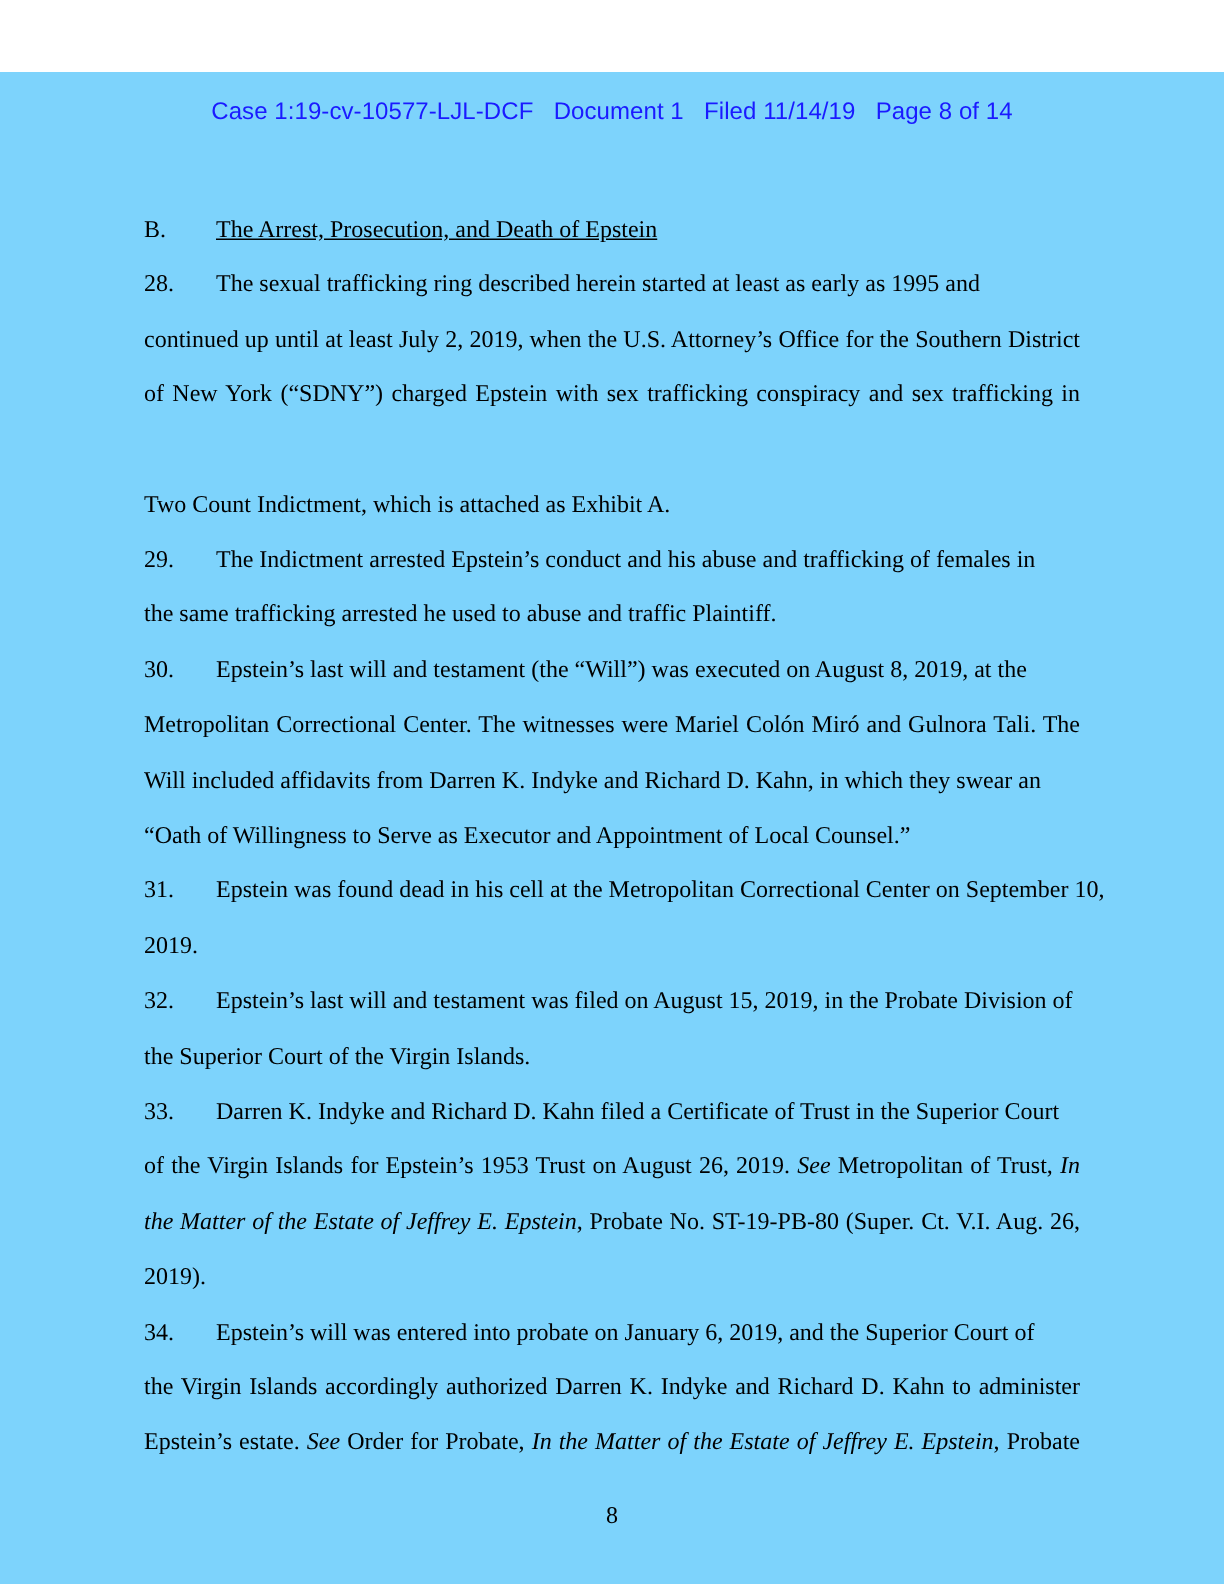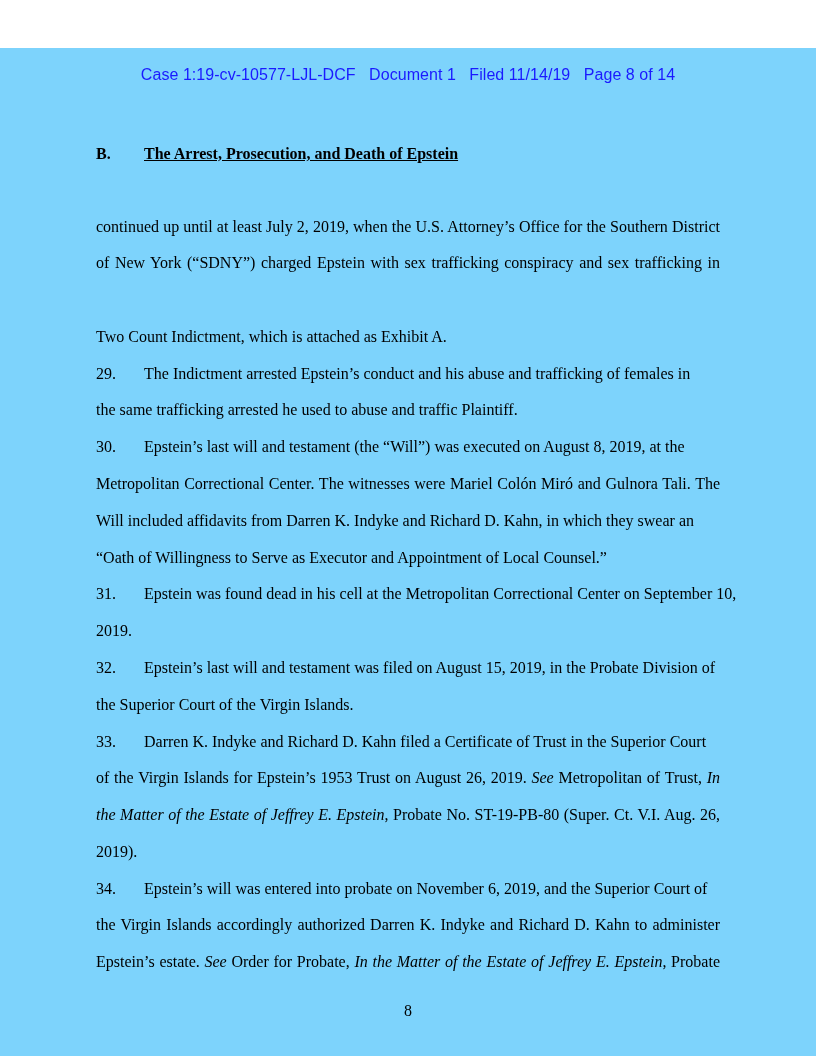--- a/index.html
+++ b/index.html
@@ -42,21 +42,21 @@
       font-size: 16px;
       line-height: 18px;
       white-space: nowrap;
     }
     .line.justify {
       text-align: justify;
       text-align-last: justify;
       white-space: normal;
     }
     .heading {
-      font-weight: bold;
+      font-weight: normal;
     }
     .heading .letter {
       display: inline-block;
       width: 48px;
     }
     .heading .title {
       text-decoration: underline;
     }
     .num {
       display: inline-block;
@@ -76,20 +76,21 @@
 <body>
 
 <div class="page">
 
   <div class="header-stamp" style="color: rgb(26, 26, 255);"><span>Case 1:19-cv-10577-LJL-DCF</span>   <span>Document 1</span>   <span>Filed 11/14/19</span>   <span>Page 8 of 14</span></div>
 
   <div class="line heading" style="top:97px">
     <span class="letter">B.</span><span class="title">The Arrest, Prosecution, and Death of Epstein</span>
   </div>
 
+  <div class="line" style="top:133px"><span class="num">28.</span><span>The sexual trafficking ring described herein started at least as early as 1995 and</span></div>
   <div class="line justify" style="top:170px">continued up until at least July 2, 2019, when the U.S. Attorney’s Office for the Southern District</div>
   <div class="line justify" style="top:206px">of New York (“SDNY”) charged Epstein with sex trafficking conspiracy and sex trafficking in</div>
   <div class="line" style="top:280px">Two Count Indictment, which is attached as Exhibit A.</div>
 
   <div class="line" style="top:317px"><span class="num">29.</span><span>The Indictment arrested Epstein’s conduct and his abuse and trafficking of females in</span></div>
   <div class="line" style="top:353px">the same trafficking arrested he used to abuse and traffic Plaintiff.</div>
 
   <div class="line" style="top:390px"><span class="num">30.</span><span>Epstein’s last will and testament (the “Will”) was executed on August 8, 2019, at the</span></div>
   <div class="line" style="top:464px">Will included affidavits from Darren K. Indyke and Richard D. Kahn, in which they swear an</div>
   <div class="line justify" style="top:427px">Metropolitan Correctional Center. The witnesses were Mariel Colón Miró and Gulnora Tali.  The</div>
@@ -99,18 +100,18 @@
   <div class="line" style="top:574px">2019.</div>
 
   <div class="line" style="top:611px"><span class="num">32.</span><span>Epstein’s last will and testament was filed on August 15, 2019, in the Probate Division of</span></div>
   <div class="line" style="top:648px">the Superior Court of the Virgin Islands.</div>
 
   <div class="line" style="top:685px"><span class="num">33.</span><span>Darren K. Indyke and Richard D. Kahn filed a Certificate of Trust in the Superior Court</span></div>
   <div class="line justify" style="top:721px"><span>of the Virgin Islands for Epstein’s 1953 Trust on August 26, 2019.  </span><em>See</em><span> Metropolitan of Trust, </span><em>In</em></div>
   <div class="line justify" style="top:758px"><em>the Matter of the Estate of Jeffrey E. Epstein</em><span>, Probate No. ST-19-PB-80 (Super. Ct. V.I. Aug. 26,</span></div>
   <div class="line" style="top:795px">2019).</div>
 
-  <div class="line" style="top:832px"><span class="num">34.</span><span>Epstein’s will was entered into probate on November 6, 2019, and the Superior Court of</span></div>
+  <div class="line" style="top:832px"><span class="num">34.</span><span>Epstein’s will was entered into probate on January 6, 2019, and the Superior Court of</span></div>
   <div class="line justify" style="top:905px"><span>Epstein’s estate.  </span><em>See</em><span> Order for Probate, </span><em>In the Matter of the Estate of Jeffrey E. Epstein</em><span>, Probate</span></div>
   <div class="line justify" style="top:868px">the Virgin Islands accordingly authorized Darren K. Indyke and Richard D. Kahn to administer</div>
 
   <div class="page-number">8</div>
 </div>
 
 </body></html>

